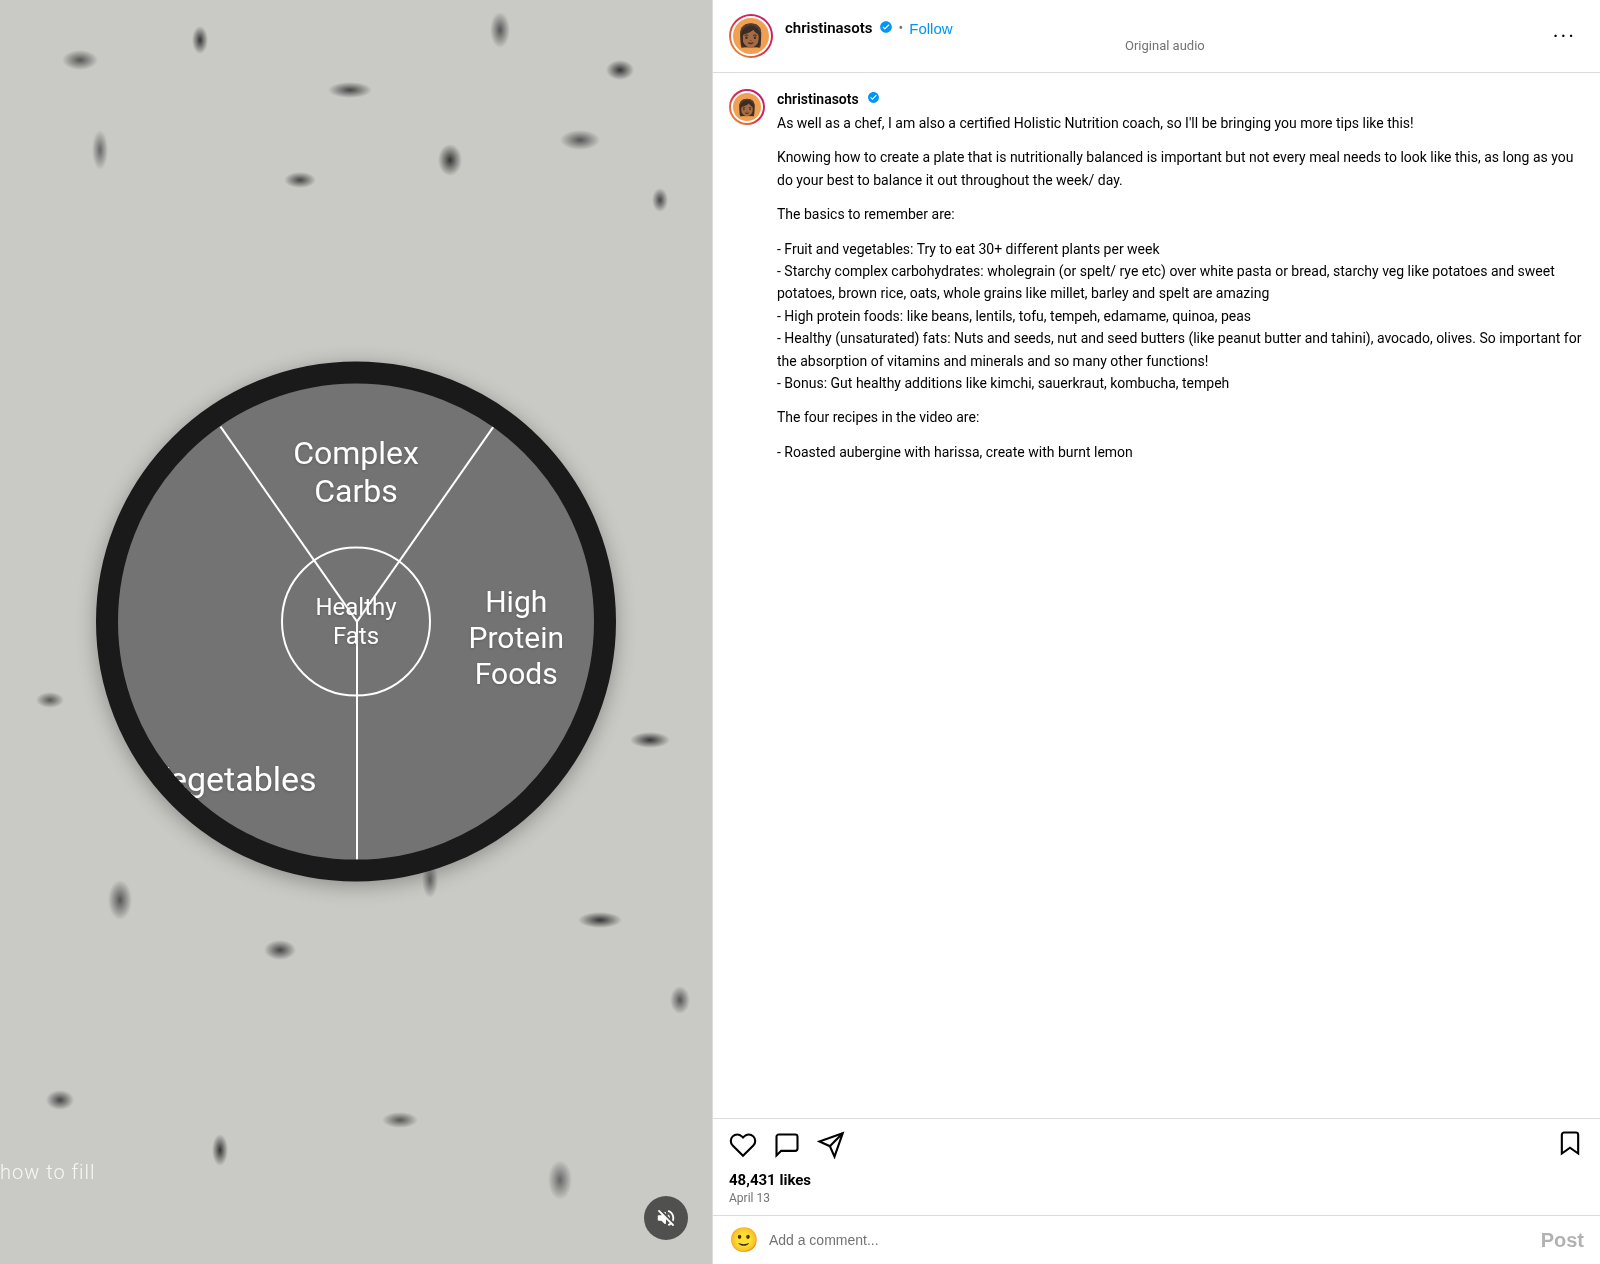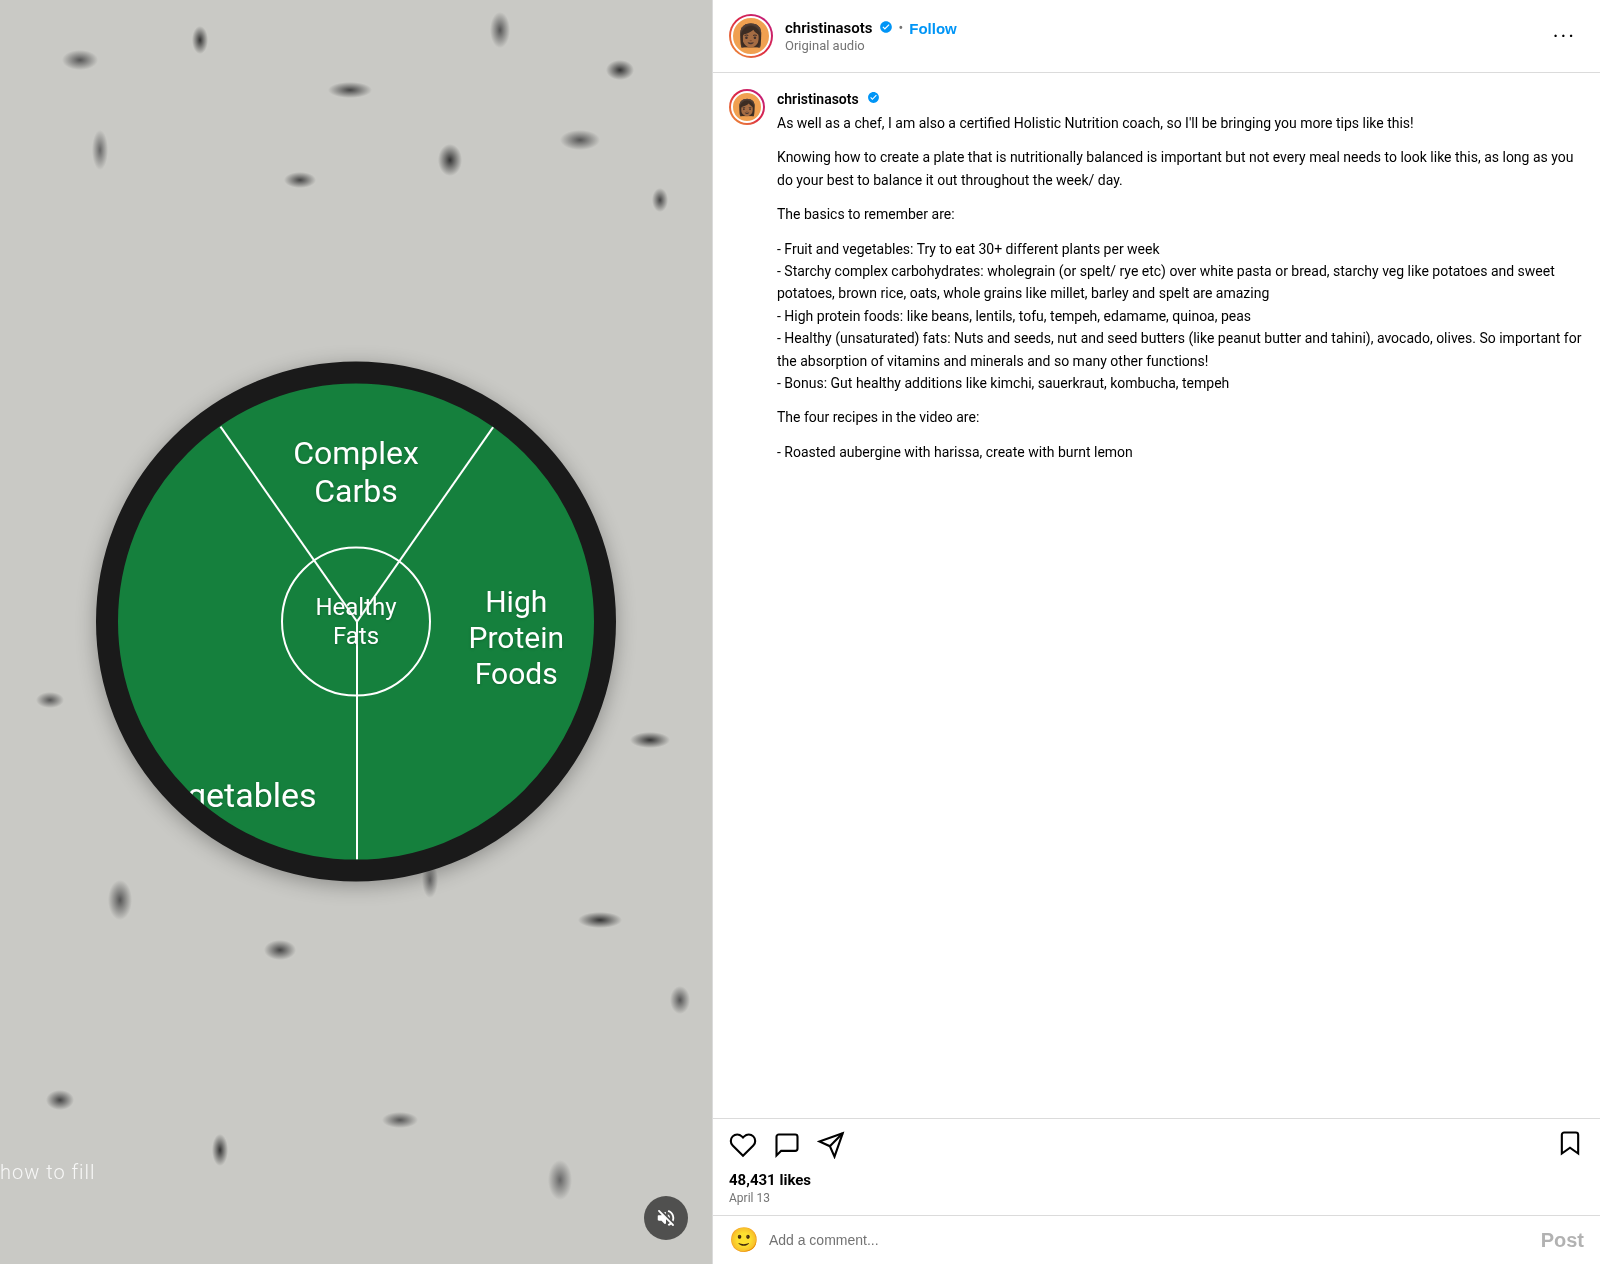--- a/index.html
+++ b/index.html
@@ -69,21 +69,21 @@
       left: 50%;
       transform: translate(-50%, -52%);
       width: 520px;
       height: 520px;
     }
 
     .plate-outer {
       width: 520px;
       height: 520px;
       border-radius: 50%;
-      background: #15803d;
+      background: #737373;
       border: 22px solid #1a1a1a;
       position: relative;
       overflow: hidden;
       box-shadow: 0 4px 20px rgba(0,0,0,0.3);
     }
 
     
     .plate-divider-1 {
       position: absolute;
       top: 0;
@@ -160,21 +160,21 @@
     }
 
     .label-high-protein {
       top: 42%;
       right: 30px;
       font-size: 30px;
       text-align: center;
     }
 
     .label-vegetables {
-      bottom: 44px;
+      bottom: 60px;
       left: 30px;
       font-size: 34px;
     }
 
     
     .bottom-overlay-text {
       position: absolute;
       bottom: 80px;
       left: 0;
       right: 0;
@@ -276,31 +276,32 @@
       font-size: 14px;
     }
 
     .dot-separator {
       color: #737373;
       font-size: 14px;
     }
 
     .follow-btn {
       color: #0095f6;
-      font-weight: 700;
+      font-weight: 400;
       font-size: 15px;
       cursor: pointer;
       background: none;
       border: none;
     }
 
     .header-subtitle {
       font-size: 13px;
       color: #737373;
       margin-top: 1px;
+      text-align: center;
     }
 
     .more-options {
       font-size: 22px;
       color: #000;
       cursor: pointer;
       padding: 4px 8px;
       letter-spacing: 2px;
     }
 

